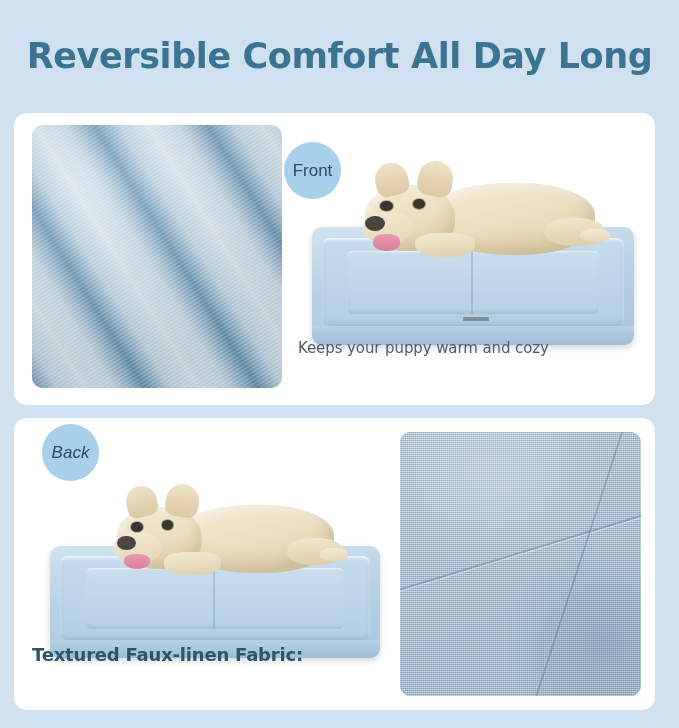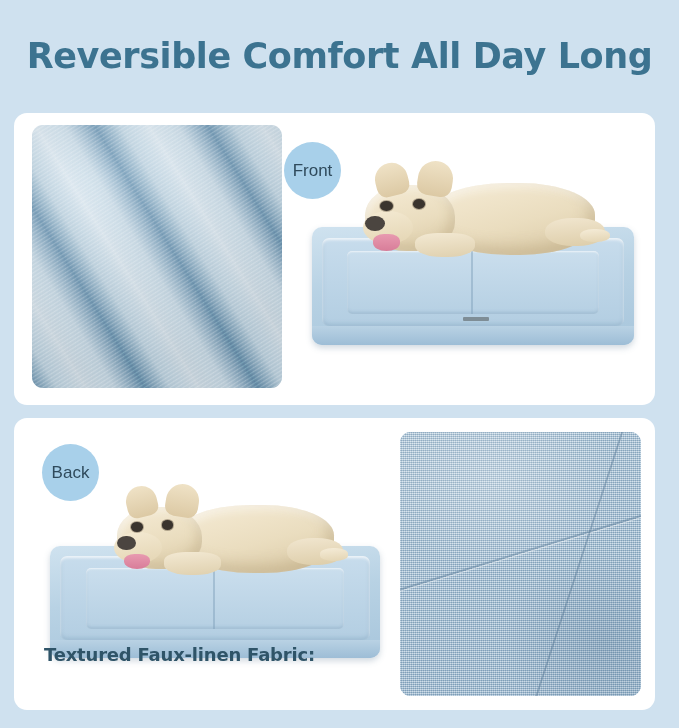--- a/index.html
+++ b/index.html
@@ -347,35 +347,36 @@
     color: #2f4a5c;
     font-family: "Liberation Sans", sans-serif;
     z-index: 6;
   }
   #badge-front {
     left: 284px;
     top: 142px;
   }
   #badge-back {
     left: 42px;
-    top: 444px;
+    top: 424px;
+    font-style: italic;
   }
 
   
   .caption {
     position: absolute;
     z-index: 5;
   }
   #caption-front {
     left: 298px;
     top: 339px;
     width: 340px;
   }
   #caption-back {
-    left: 44px;
+    left: 32px;
     top: 644px;
     width: 345px;
   }
   .caption-title {
     font-size: 18px;
     font-weight: bold;
     color: #2f5468;
     font-family: "DejaVu Sans", sans-serif;
     letter-spacing: -0.2px;
     margin-bottom: 4px;
@@ -421,20 +422,21 @@
       <div class="part eye-r"></div>
       <div class="part tongue"></div>
       <div class="part leg-front"></div>
     </div>
   </div>
 </div>
 
 <div class="badge" id="badge-front">Front</div>
 
 <div class="caption" id="caption-front">
+  <div class="caption-sub">Keeps your puppy warm and cozy</div>
 </div>
 
 <div class="card" id="card-bottom">
 
   <div class="photo" id="dog-back-photo">
     <div class="bed" style="left:14px; top:78px; width:330px; height:112px;">
       <div class="mat-outer"></div>
       <div class="mat-bevel"></div>
       <div class="mat-inner"></div>
       <div class="mat-seam"></div>

